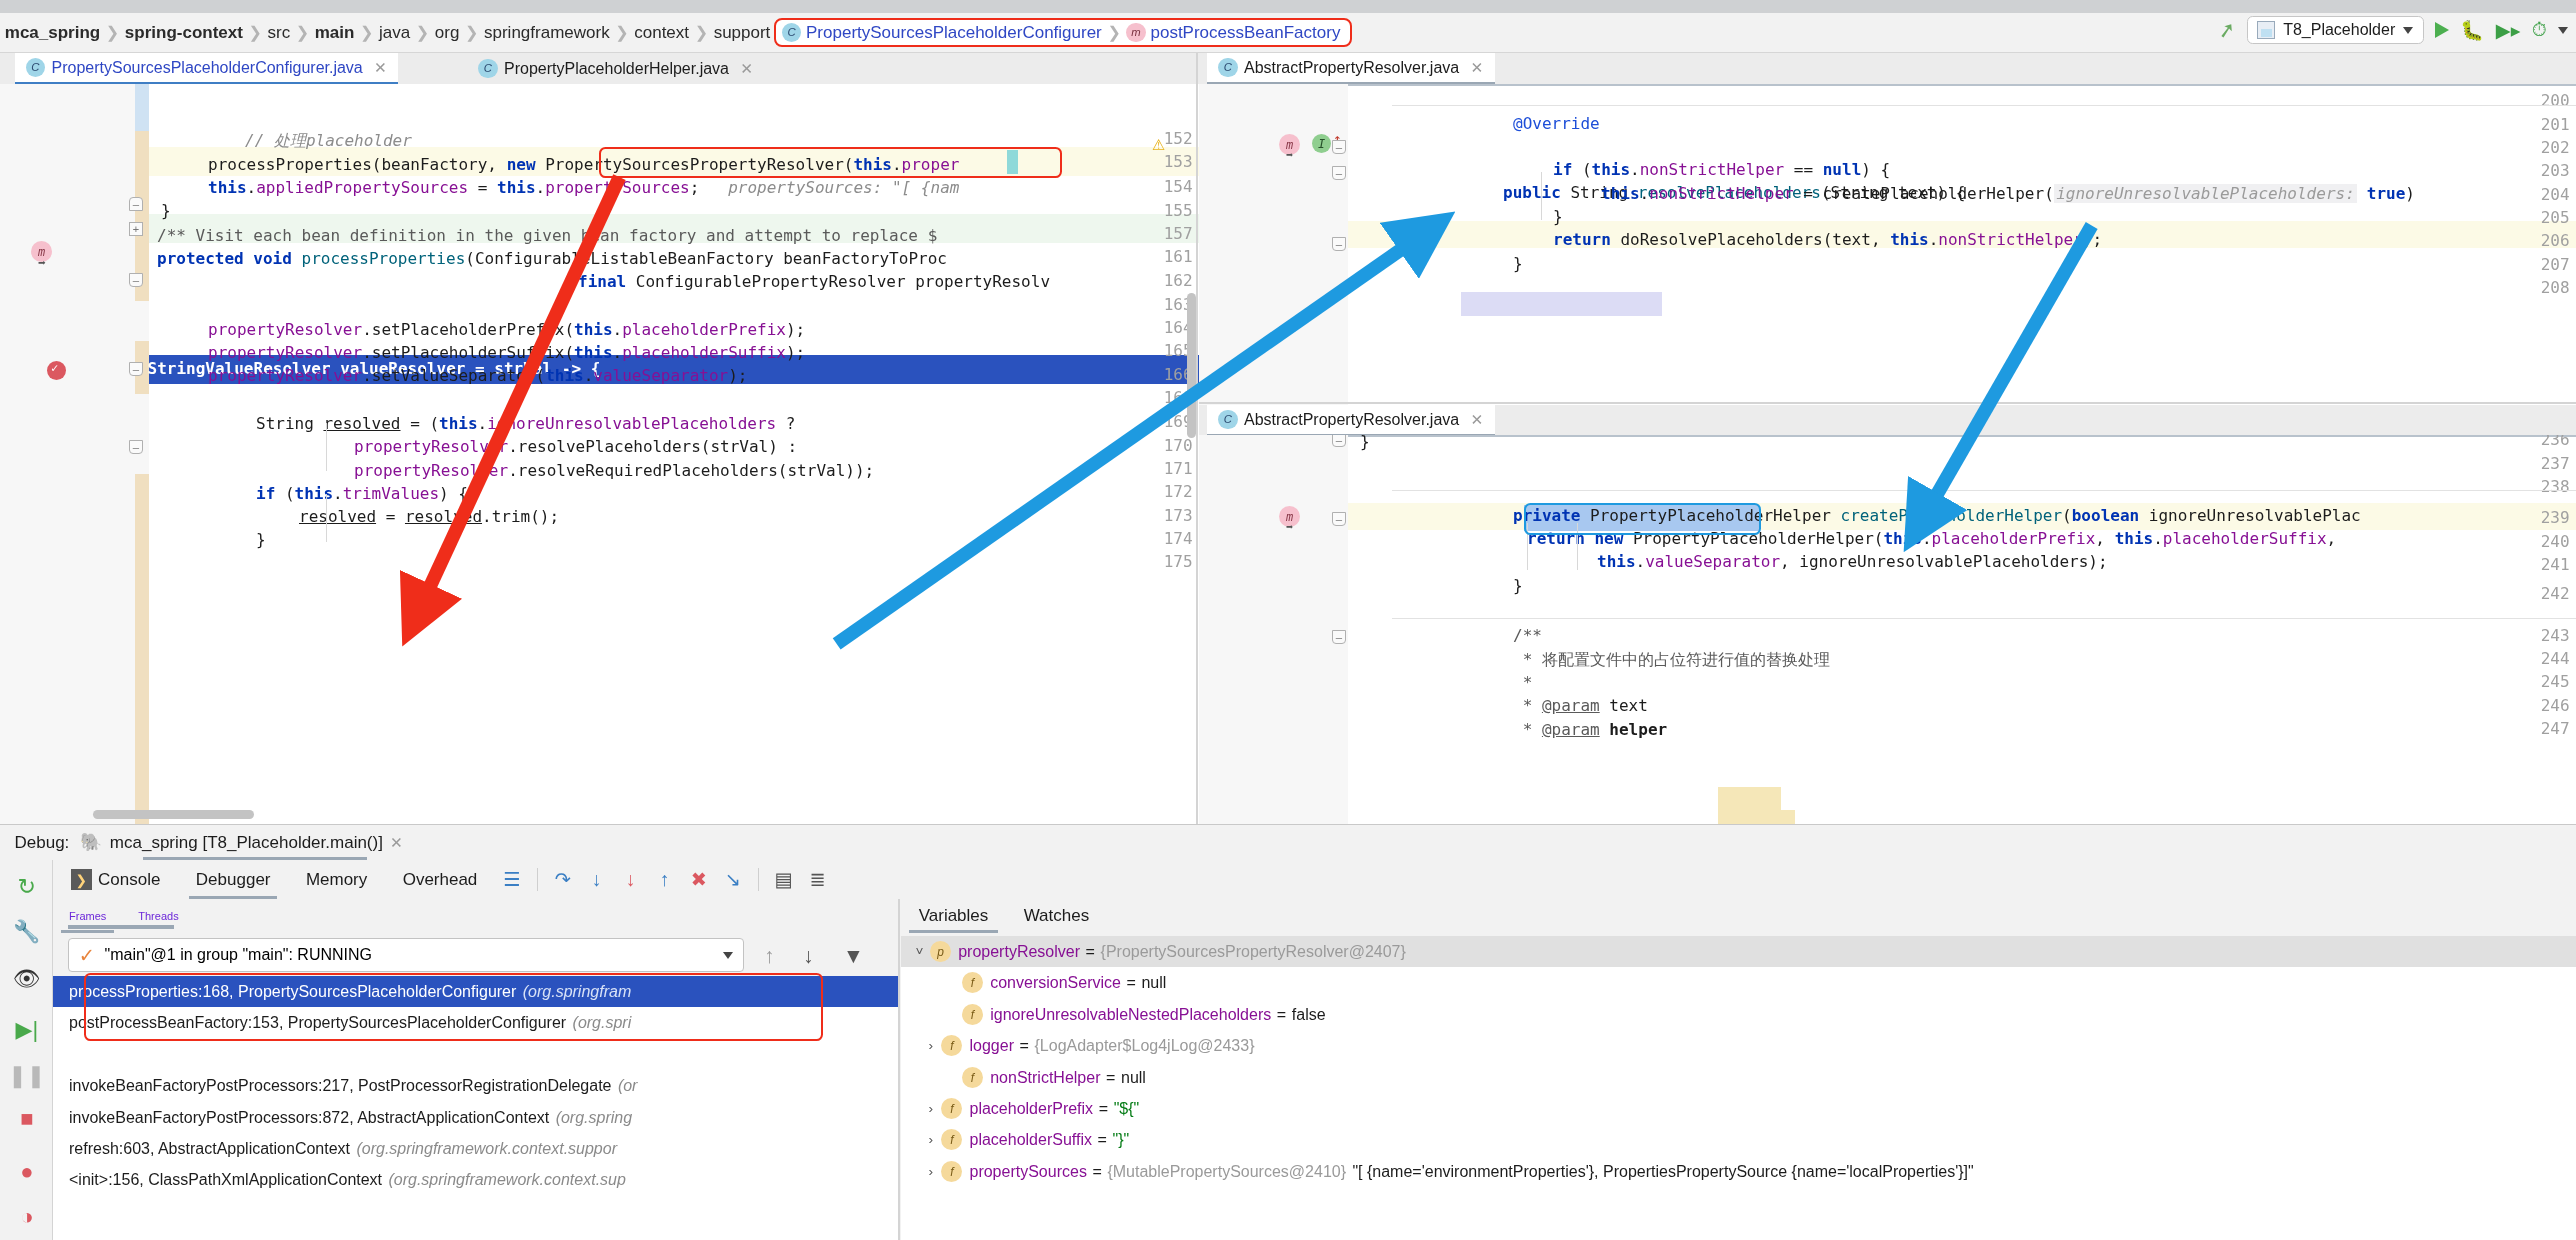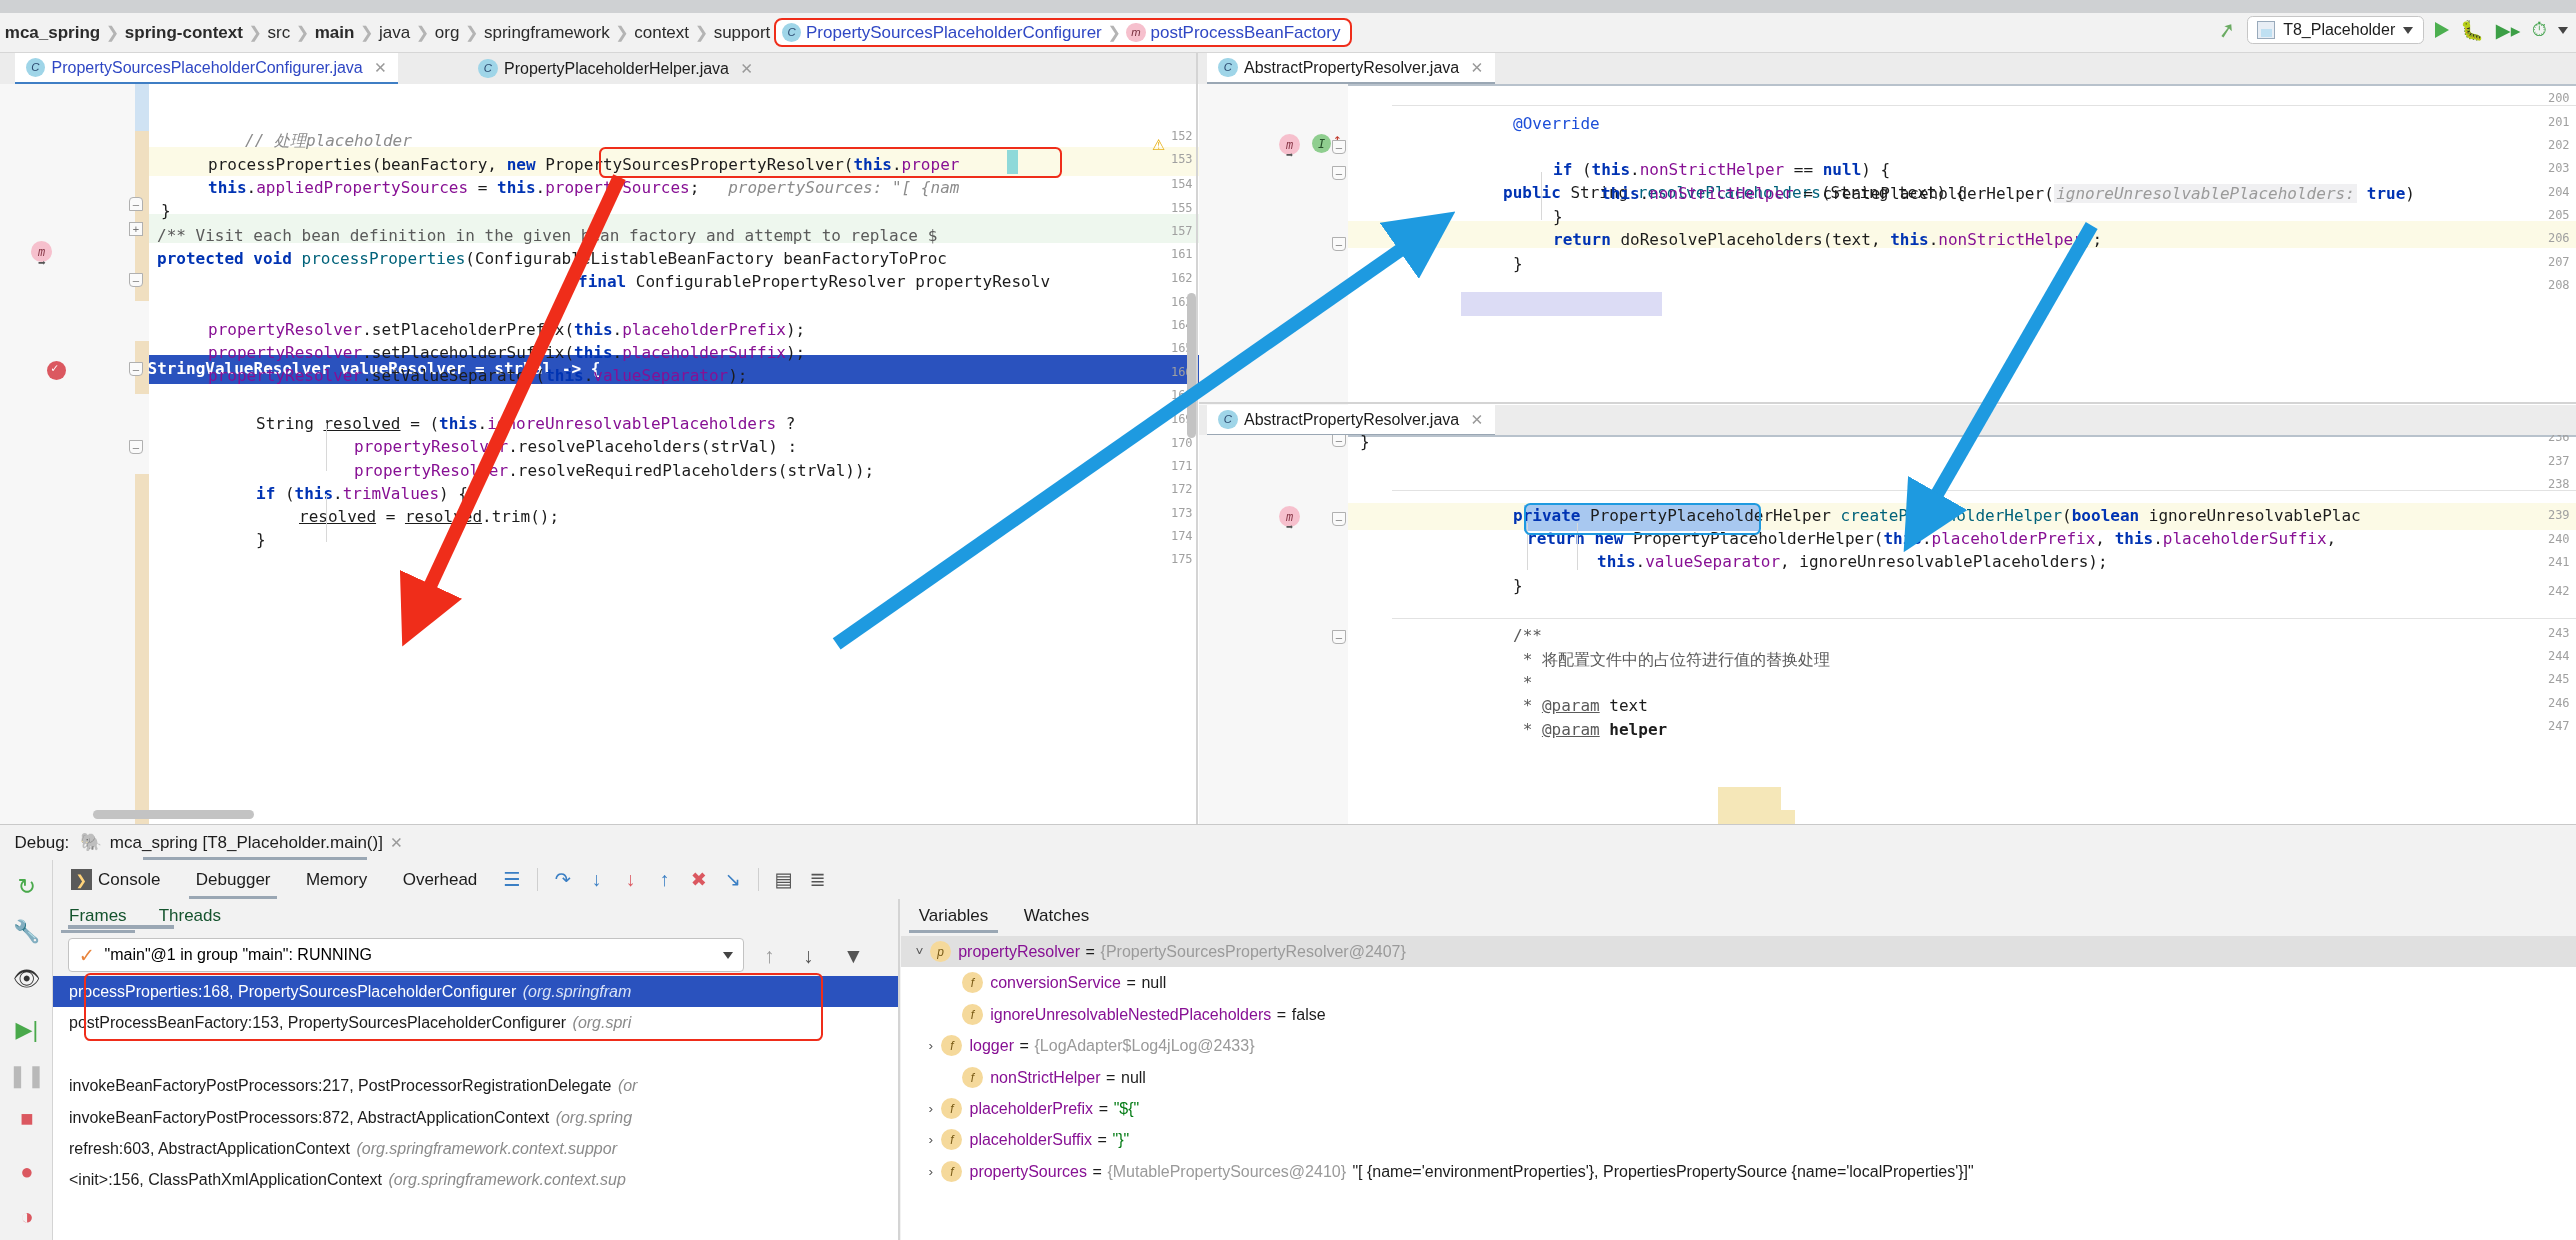--- a/index.html
+++ b/index.html
@@ -60,21 +60,21 @@
   .etab.active { background:#fff; border-bottom:2.4px solid #3f7ec4; color:#2f47c4; }
   .etab .x { color:#9a9a9a; font-size:15.3px; margin-left:4.8px; }
   .tabchip {
     width:19.3px;height:19.3px;border-radius:50%;background:#9fd5e8;color:#2b4a70;
     font-size:11.3px;font-style:italic;display:flex;align-items:center;justify-content:center;
   }
 
   
   .code-pane { position:absolute; background:#fff; overflow:hidden; font-family:"DejaVu Sans Mono", monospace; }
   .gutter { position:absolute; left:0; top:0; bottom:0; background:#f7f7f7; }
-  .lnum { position:absolute; right:6.4px; color:#a0a0a0; font-size:12px; font-family:"DejaVu Sans Mono", monospace; }
+  .lnum { position:absolute; right:6.4px; color:#a0a0a0; font-size:16px; font-family:"DejaVu Sans Mono", monospace; }
   .codeline { position:absolute; white-space:pre; font-size:16px; font-family:"DejaVu Sans Mono", monospace; color:#1c1c1c; }
   .kw   { color:#0033b3; font-weight:bold;}
   .fld  { color:#871094; }
   .mth  { color:#00627a; }
   .cmt  { color:#8c8c8c; font-style:italic; }
   .doc  { color:#5a5a5a; }
   .anno { color:#1d4ed8; }
   .hint { color:#9a9a9a; font-style:italic; background:#f0f0f2; padding:0 2.4px;}
 
   .rowhl { position:absolute; background:#fcfae6; }
@@ -118,21 +118,21 @@
   .dbl-ico { position:absolute; left:11.3px; width:31px; height:31px; display:flex; align-items:center; justify-content:center; font-size:22px; }
 
   .dtabs { position:absolute; left:53px; top:35px; right:0; height:39px; background:#f2f2f2; display:flex; align-items:center; gap:0; }
   .dtab { padding:0 17.7px; height:39px; display:flex; align-items:center; font-size:17px; color:#1c1c1c; position:relative; }
   .dtab.sel::after { content:""; position:absolute; left:11.3px; right:11.3px; bottom:0; height:3.2px; background:#9aa7b4; }
   .dtab .sq { width:21px;height:21px;background:#5a5a5a;color:#ffd37a;font-size:13.7px;display:flex;align-items:center;justify-content:center;margin-right:6.4px; }
   .dtb-sep { width:0.8px; height:22.5px; background:#cfcfcf; margin:0 8px; }
   .dtb-ico { width:34px;height:34px;display:flex;align-items:center;justify-content:center;font-size:19.3px; }
 
   .sub-tabs { position:absolute; left:53px; top:74px; width:845px; height:34px; background:#f2f2f2; display:flex; align-items:center; }
-  .sub-tab { padding:0 16px; font-size:17px; color:#14532d; height:34px; display:flex; align-items:center; position:relative;}
+  .sub-tab { padding:0 16px; font-size:11px; color:#6d28d9; height:34px; display:flex; align-items:center; position:relative;}
   .sub-tab.sel::after { content:""; position:absolute; left:8px; right:8px; bottom:0; height:3.2px; background:#9aa7b4; }
 
   .thread-sel {
     position:absolute; left:68px; top:113px; width:676px; height:34px;
     background:#fff; border:0.8px solid #c3c3c3; border-radius:4px;
     display:flex; align-items:center; padding:0 9.7px; gap:9.7px; font-size:16px;
   }
   .chk { color:#e8843c; font-size:19.3px; }
 
   .frames { position:absolute; left:53px; top:151px; width:845px; bottom:0; background:#fff; overflow:hidden; }

